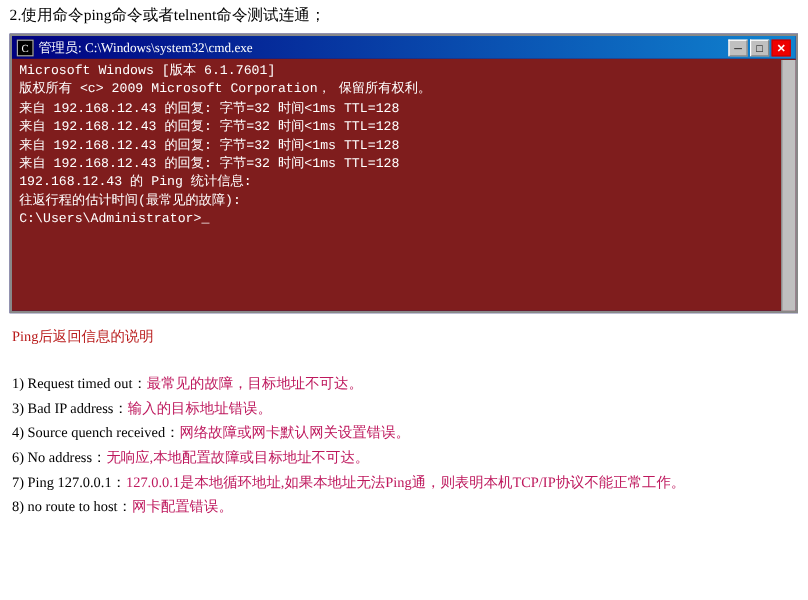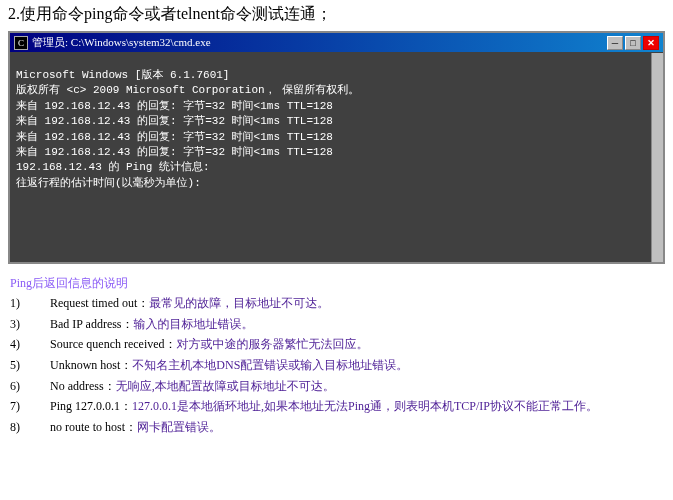--- a/index.html
+++ b/index.html
@@ -7,21 +7,21 @@
       width: 673px;
       min-height: 500px;
       background: #fff;
       font-family: SimSun, '宋体', serif;
       font-size: 12px;
       color: #000;
     }
 
     .top-instruction {
       padding: 4px 8px 2px 8px;
-      font-size: 16px;
+      font-size: 13px;
       color: #000;
     }
 
     
     .cmd-window {
       margin: 4px 8px 6px 8px;
       border: 2px solid #888;
       background: #000080;
       position: relative;
     }
@@ -73,25 +73,25 @@
       align-items: center;
       justify-content: center;
       cursor: pointer;
       color: #000;
       font-weight: bold;
     }
 
     .cmd-btn.close { background: #e00; color: #fff; border-color: #c00; }
 
     .cmd-body {
-      background: #404040;
+      background: #7f1d1d;
       color: #c0c0c0;
       font-family: 'Courier New', Courier, monospace;
       font-size: 11px;
-      padding: 16px 6px;
+      padding: 4px 6px;
       min-height: 210px;
       overflow-x: hidden;
     }
 
     .cmd-body .line {
       line-height: 1.4;
       white-space: pre-wrap;
     }
     .cmd-body .line.white { color: #ffffff; }
     .cmd-body .line.gray { color: #c0c0c0; }
@@ -110,41 +110,40 @@
     
     .info-section {
       padding: 4px 10px;
       font-size: 12px;
       line-height: 1.6;
     }
 
     .info-title {
       font-size: 12px;
       font-weight: normal;
-      margin-bottom: 1px;
-      color: #8b5cf6;
+      margin-bottom: 20px;
+      color: #b91c1c;
     }
 
     .info-item {
       margin-bottom: 2px;
       line-height: 1.55;
     }
 
     .info-item span.num {
       color: #000;
     }
 
     .info-item span.label {
       color: #000;
       font-weight: normal;
-      margin-left: 27px;
     }
 
     .info-item span.desc {
-      color: #4c1d95;
+      color: #be185d;
       margin-top: 27px;
     }
   </style>
 </head>
 <body>
 
 <div class="top-instruction">2.使用命令ping命令或者telnent命令测试连通；</div>
 
 <div class="cmd-window">
 
@@ -164,30 +163,30 @@
   <div class="line white">Microsoft Windows [版本 6.1.7601]</div>
       <div class="line white">版权所有 &lt;c&gt; 2009 Microsoft Corporation， 保留所有权利。</div>
       <div class="line gray"></div>
       <div class="line gray"></div>
       <div class="line white">来自 192.168.12.43 的回复: 字节=32 时间&lt;1ms TTL=128</div>
       <div class="line white">来自 192.168.12.43 的回复: 字节=32 时间&lt;1ms TTL=128</div>
       <div class="line white">来自 192.168.12.43 的回复: 字节=32 时间&lt;1ms TTL=128</div>
       <div class="line white">来自 192.168.12.43 的回复: 字节=32 时间&lt;1ms TTL=128</div>
       <div class="line gray"></div>
       <div class="line white">192.168.12.43 的 Ping 统计信息:</div>
-      <div class="line white">往返行程的估计时间(以毫秒为单位):</div>
+      <div class="line white">往返行程的估计时间(最常见的故障):</div>
       <div class="line gray"></div>
+      <div class="line white">C:\Users\Administrator&gt;_</div>
     </div>
   <div class="cmd-scrollbar"></div>
 </div>
 
 <div class="info-section">
   <div class="info-title">Ping后返回信息的说明</div>
   <div id="info-items">
       <div class="info-item"><span class="num">1) </span><span class="label">Request timed out：</span><span class="desc">最常见的故障，目标地址不可达。</span></div>
       <div class="info-item"><span class="num">3) </span><span class="label">Bad IP address：</span><span class="desc">输入的目标地址错误。</span></div>
-      <div class="info-item"><span class="num">4) </span><span class="label">Source quench received：</span><span class="desc">对方或中途的服务器繁忙无法回应。</span></div>
-      <div class="info-item"><span class="num">5) </span><span class="label">Unknown host：</span><span class="desc">不知名主机本地DNS配置错误或输入目标地址错误。</span></div>
+      <div class="info-item"><span class="num">4) </span><span class="label">Source quench received：</span><span class="desc">网络故障或网卡默认网关设置错误。</span></div>
       <div class="info-item"><span class="num">6) </span><span class="label">No address：</span><span class="desc">无响应,本地配置故障或目标地址不可达。</span></div>
       <div class="info-item"><span class="num">7) </span><span class="label">Ping 127.0.0.1：</span><span class="desc">127.0.0.1是本地循环地址,如果本地址无法Ping通，则表明本机TCP/IP协议不能正常工作。</span></div>
       <div class="info-item"><span class="num">8) </span><span class="label">no route to host：</span><span class="desc">网卡配置错误。</span></div>
     </div>
 </div>
 
 </body></html>

